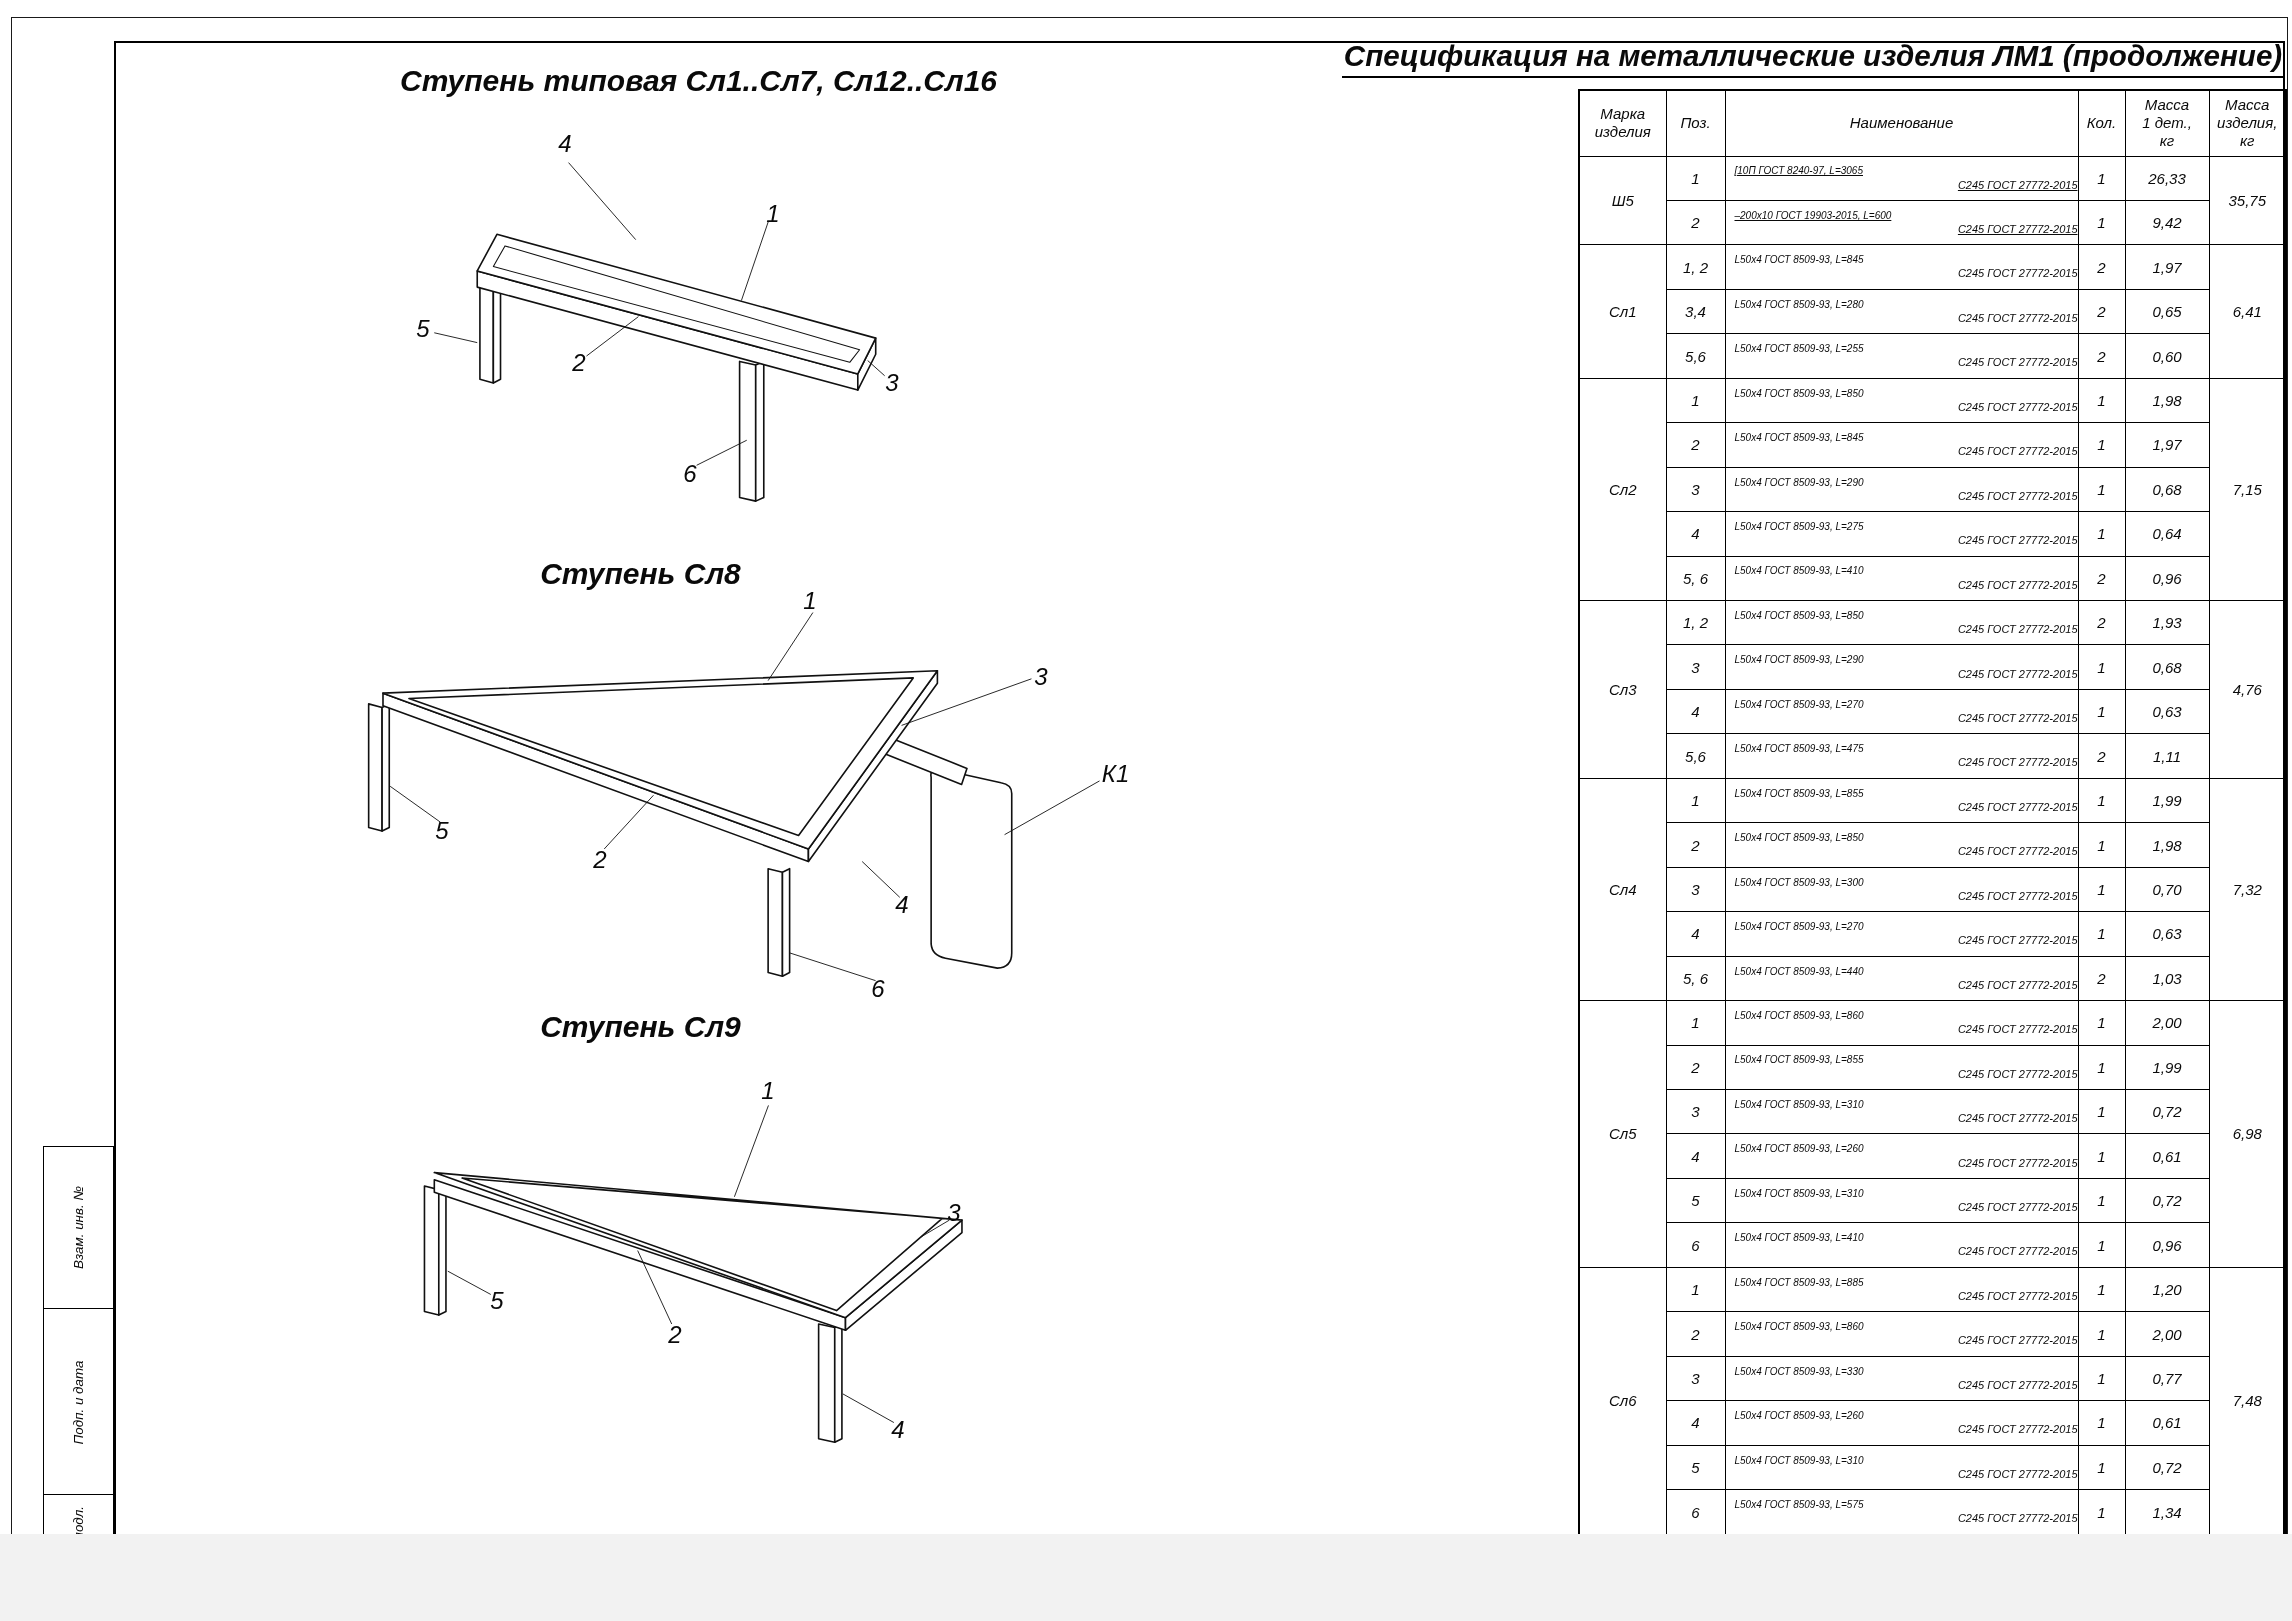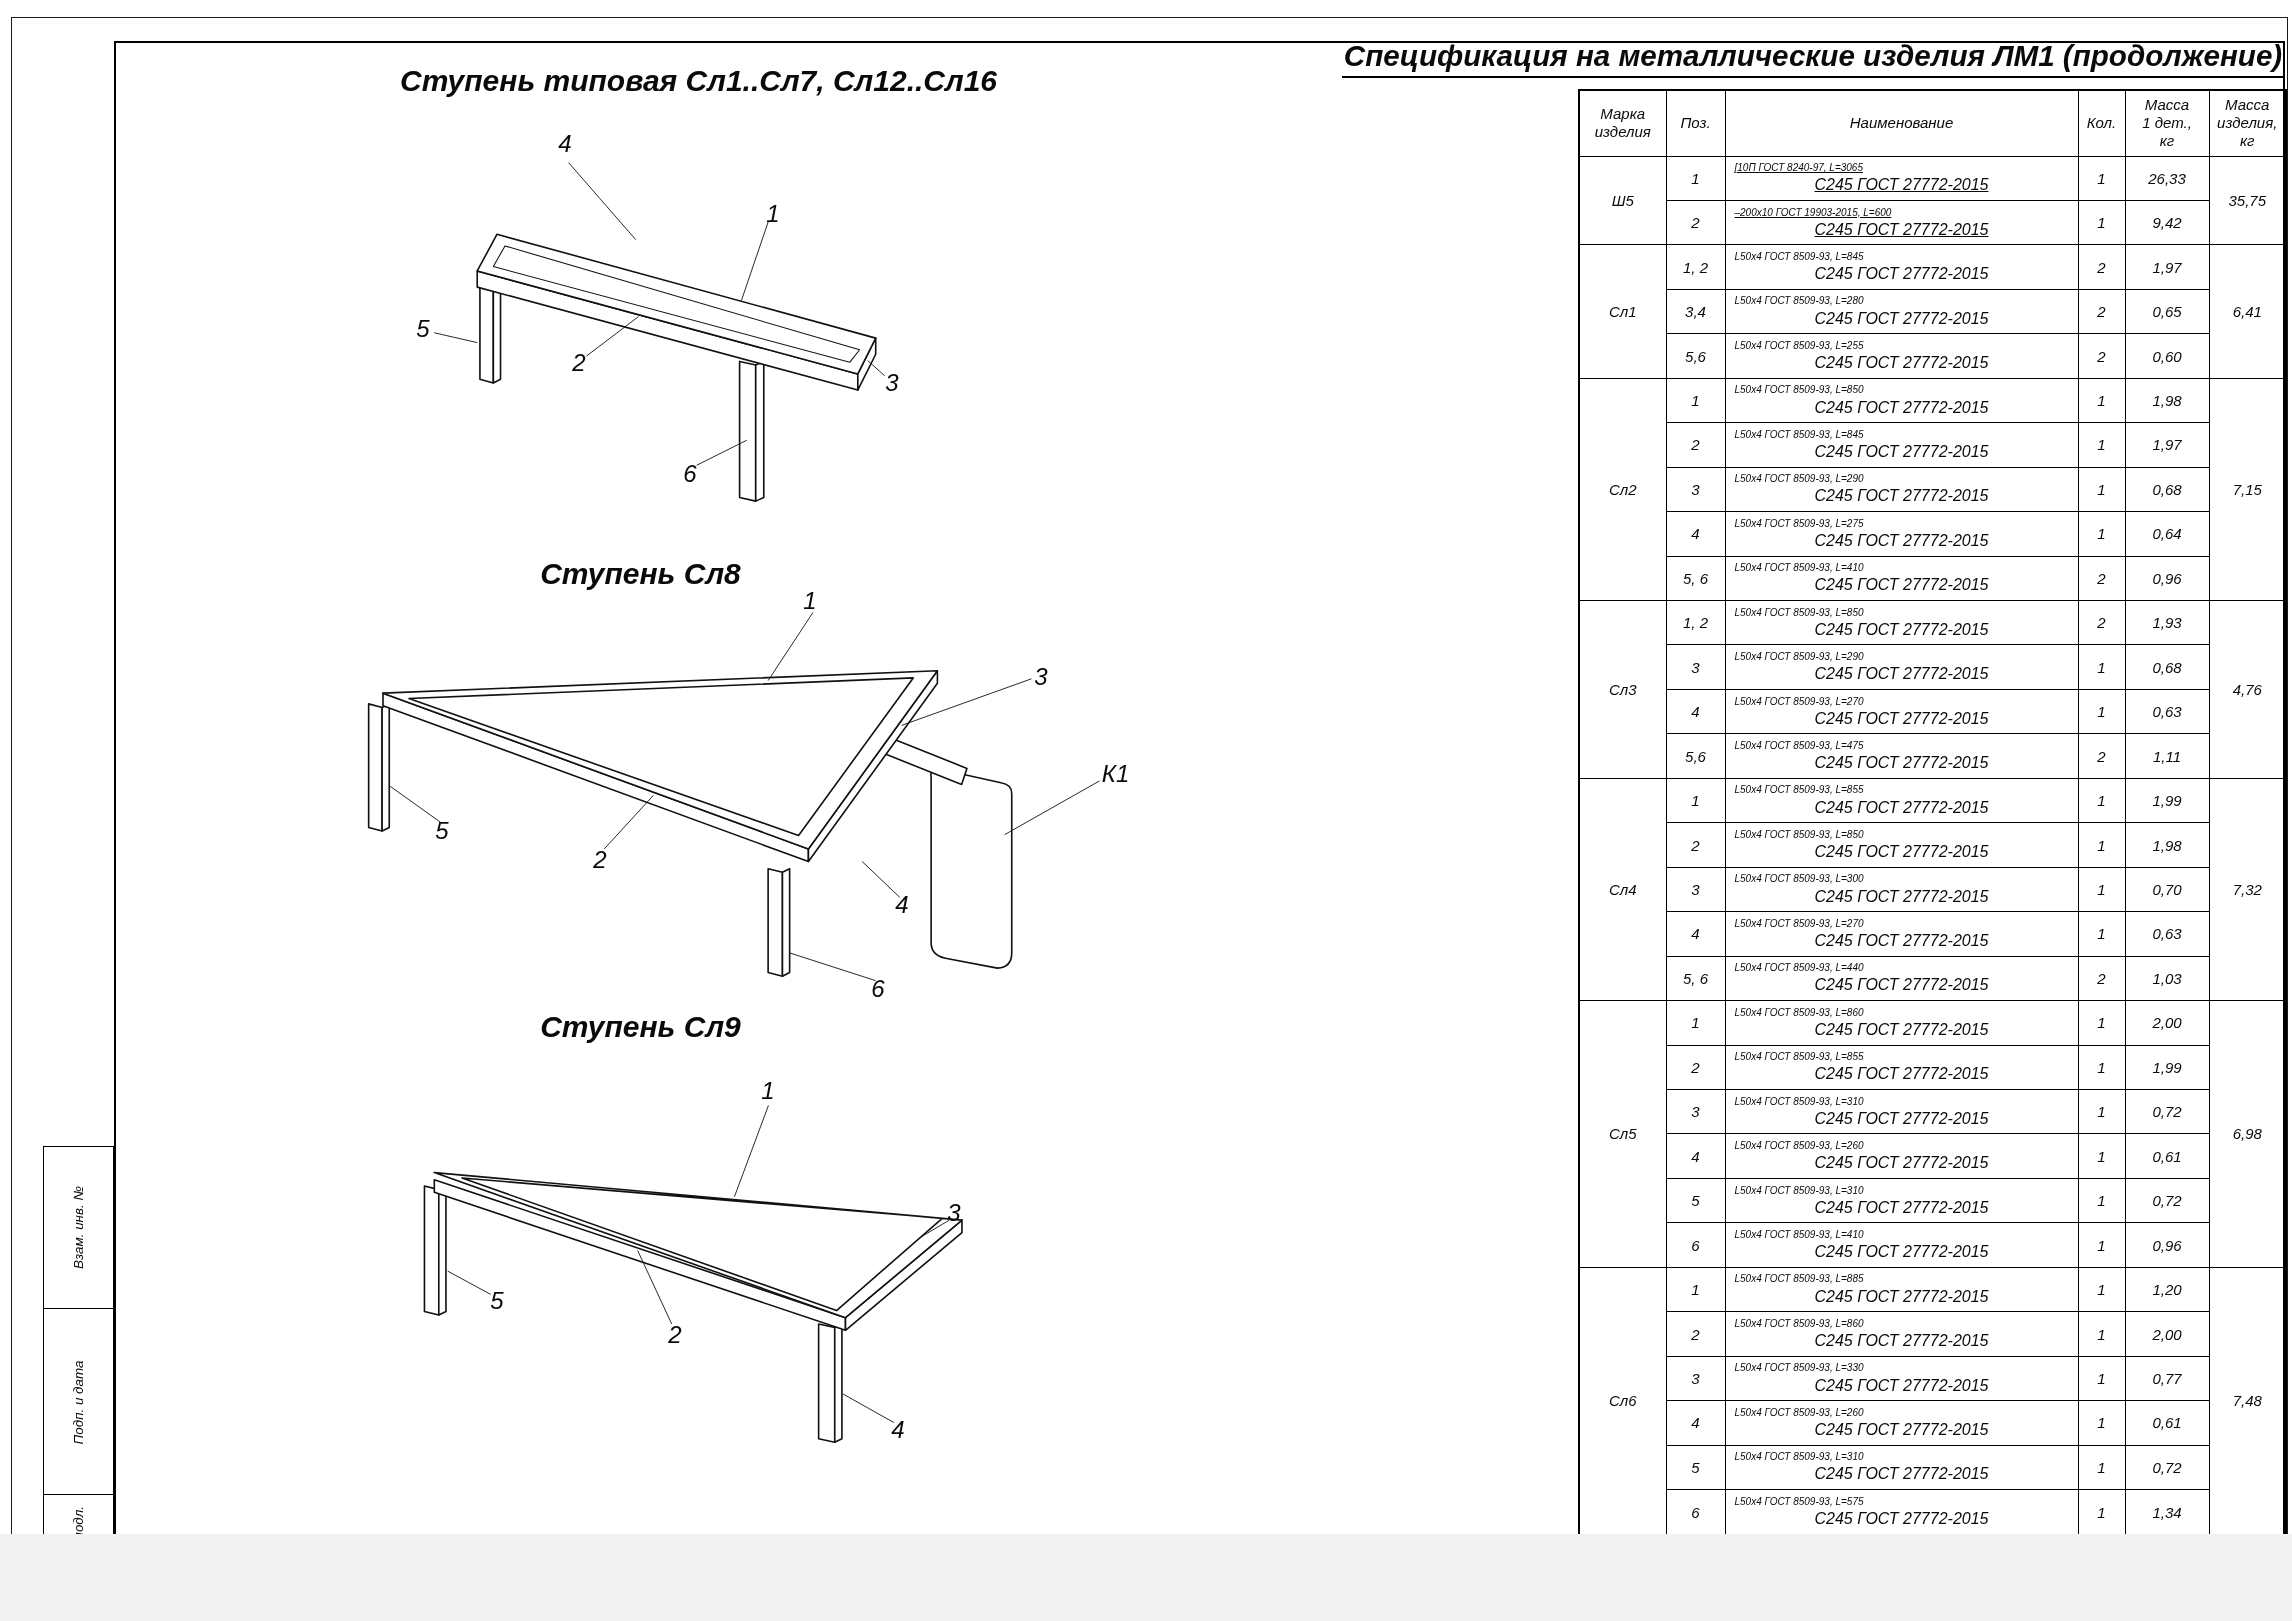--- a/index.html
+++ b/index.html
@@ -35,21 +35,21 @@
   #spec-table td, #spec-table th {
     border:1.2px solid #000; padding:0; text-align:center; vertical-align:middle;
     font-weight:normal; font-style:italic; overflow:hidden;
   }
   #spec-table { border:2.2px solid #000; }
   #spec-table thead tr { height:66px; }
   #spec-table th { font-size:15px; line-height:1.2; white-space:pre-line; }
   #spec-table td { font-size:15px; }
   .c-name { text-align:left; }
   .nm1 { font-size:10px; line-height:1.32; text-align:left; padding-left:9px; white-space:nowrap; }
-  .nm2 { font-size:16px; line-height:1.32; text-align:center; white-space:nowrap; }
+  .nm2 { font-size:11px; line-height:1.32; text-align:right; white-space:nowrap; }
   .ul { text-decoration:underline; }
 
   
   .side-box { position:absolute; left:43px; width:71px; border:1.4px solid #000; display:flex; align-items:center; justify-content:center; background:#fff; }
   .side-box span { transform:rotate(-90deg); white-space:nowrap; font-size:13.4px; }
 
   
   #tb-grid { left:1269px; top:1536px; width:364px; height:65px; display:grid;
              grid-template-columns:repeat(6,1fr); grid-template-rows:21.5px 21.5px 22.4px; }
   .tb-cell { border:0.8px solid #000; font-size:13px; text-align:center; line-height:21.5px; white-space:nowrap; overflow:hidden; }

